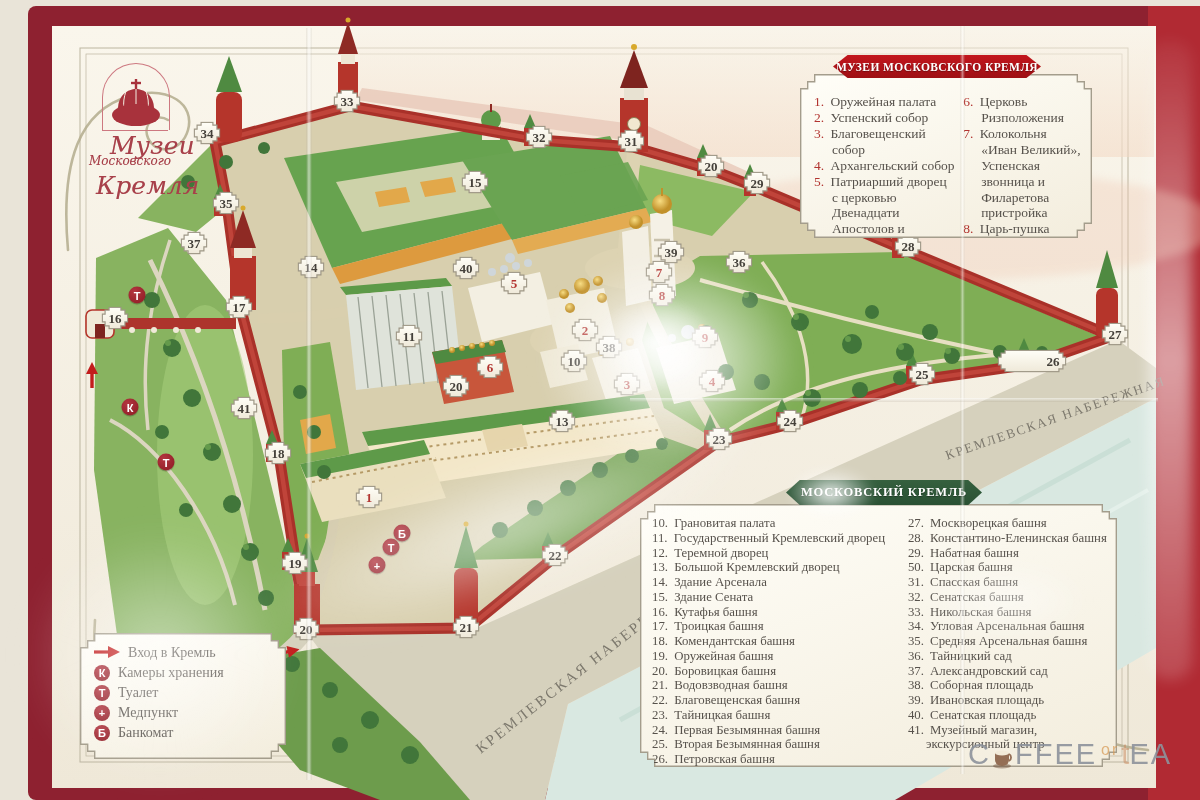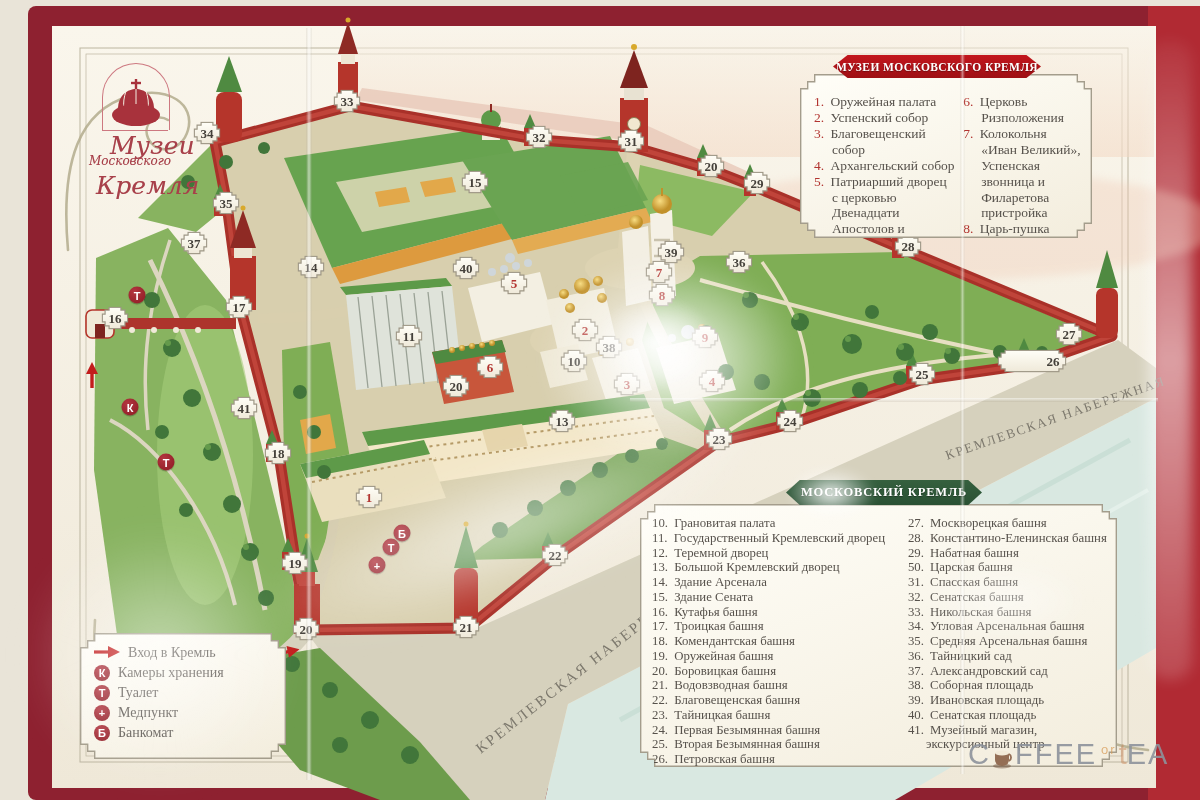--- a/index.html
+++ b/index.html
@@ -78,21 +78,21 @@
   .logo-l2{left:9px;top:99px;font-size:12px;}
   .logo-l3{left:16px;top:116px;font-size:25px;}
 
   
   .embank{position:absolute;z-index:22;color:#6e6a60;opacity:.85;white-space:nowrap;
     font-family:"Liberation Serif",serif;}
   #embank-1{left:946px;top:448px;font-size:13px;letter-spacing:2px;transform:rotate(-19deg);transform-origin:left center;}
   #embank-2{left:478px;top:742px;font-size:15px;letter-spacing:2.5px;transform:rotate(-38deg);transform-origin:left center;}
   #watermark{position:absolute;left:968px;top:738px;z-index:30;color:#8d939c;opacity:.9;
     font-family:"Liberation Sans",sans-serif;font-size:29px;letter-spacing:2px;display:flex;align-items:center;}
-  #watermark .or{font-size:13px;color:#d79a55;opacity:.8;margin:0 2px 10px 4px;}
+  #watermark .or{font-size:16px;color:#d79a55;opacity:.8;margin:0 2px 10px 4px;}
   #watermark .t{color:#c9885a;opacity:.55;margin-right:-2px;}
 
   
   .crease{position:absolute;z-index:38;pointer-events:none;}
   #crease-v1{left:306px;top:28px;width:6px;height:752px;
     background:linear-gradient(90deg,rgba(90,80,60,.10),rgba(255,255,255,.55),rgba(90,80,60,.08));filter:blur(.6px);}
   #crease-v2{left:960px;top:26px;width:5px;height:748px;
     background:linear-gradient(90deg,rgba(90,80,60,.08),rgba(255,255,255,.45),rgba(90,80,60,.06));filter:blur(.7px);}
   #crease-h1{left:630px;top:398px;width:528px;height:4px;
     background:linear-gradient(rgba(255,255,255,.55),rgba(110,95,70,.12));filter:blur(.6px);}
@@ -529,21 +529,21 @@
       </div>
       <div class="badge" style="left: 790px; top: 421px;">
         <span>24</span>
       </div>
       <div class="badge" style="left: 922px; top: 374px;">
         <span>25</span>
       </div>
       <div class="badge" style="left: 1032px; top: 361px; padding-left: 42px;">
         <span>26</span>
       </div>
-      <div class="badge" style="left: 1069px; top: 334px; justify-content: center;">
+      <div class="badge" style="left: 1115px; top: 334px; justify-content: center;">
         <span>27</span>
       </div>
       <div class="badge" style="left: 908px; top: 246px;">
         <span>28</span>
       </div>
       <div class="badge" style="left: 757px; top: 183px;">
         <span>29</span>
       </div>
       <div class="badge" style="left: 711px; top: 166px;">
         <span>20</span>

